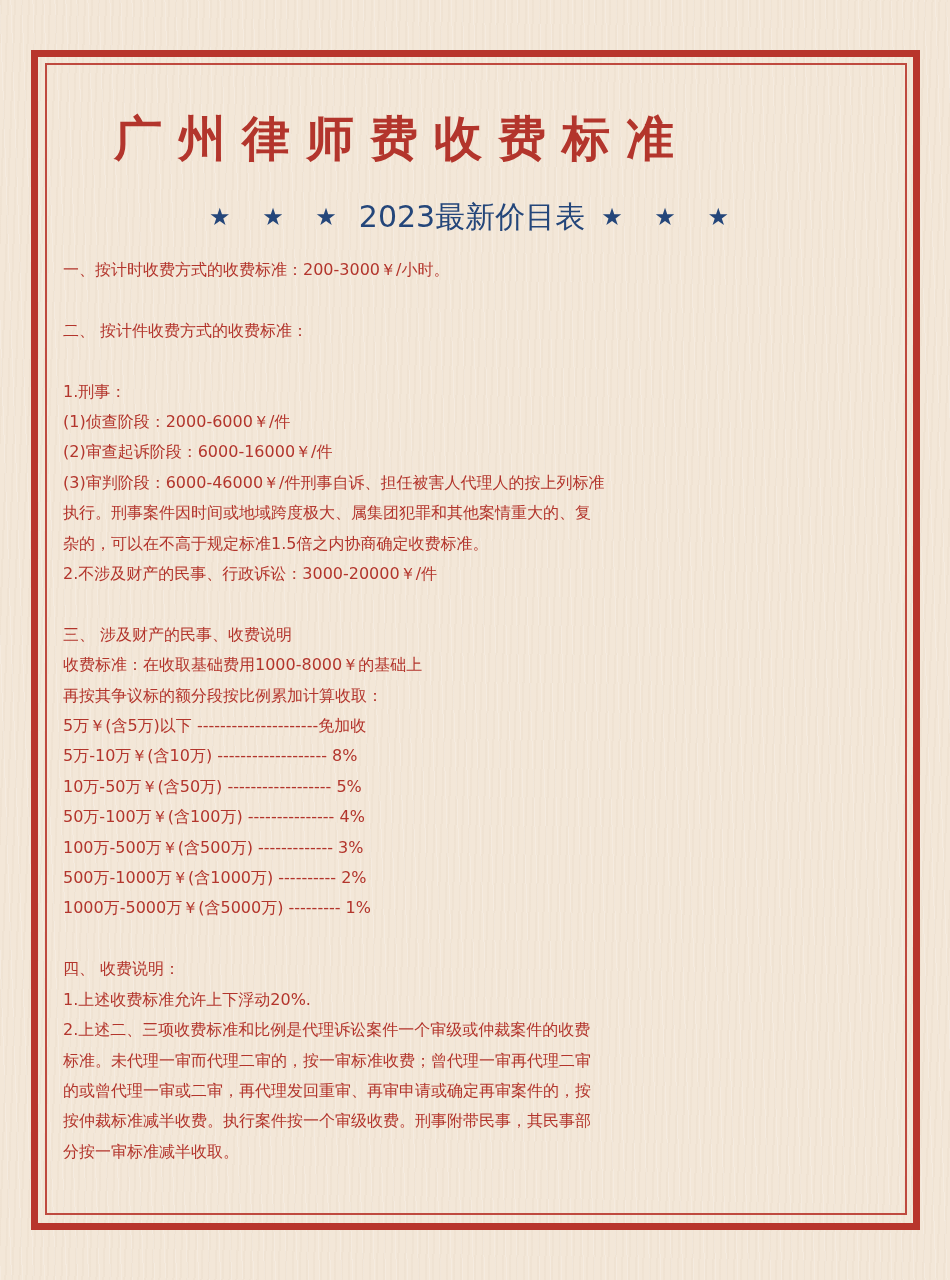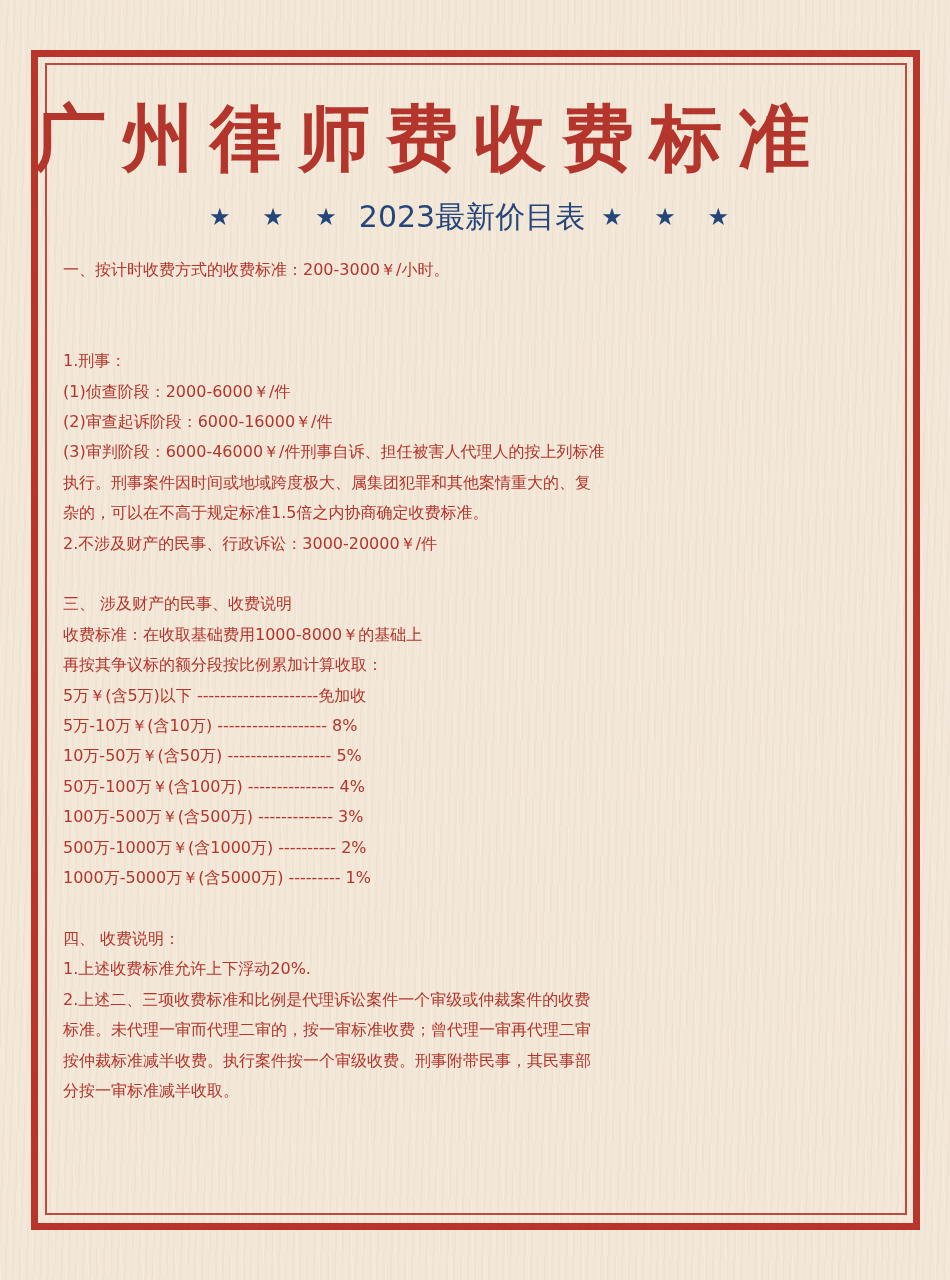--- a/index.html
+++ b/index.html
@@ -15,22 +15,22 @@
     position: absolute; left: 31px; top: 50px; width: 889px; height: 1180px;
     box-sizing: border-box; border: 7px solid #b8352c;
   }
   .frame-inner {
     position: absolute; left: 45px; top: 63px; width: 862px; height: 1152px;
     box-sizing: border-box; border: 2px solid #bf4a3f;
   }
   .title {
     position: absolute; left: 0; top: 88px; width: 804px; text-align: center;
     font-family: "DejaVu Serif", "Liberation Serif", serif;
-    font-size: 72px; font-weight: bold; color: #b3352c;
-    letter-spacing: 16px; line-height: 100px; margin-left: 28px;
+    font-size: 48px; font-weight: bold; color: #b3352c;
+    letter-spacing: 16px; line-height: 100px;
   }
   .subtitle {
     position: absolute; left: 0; top: 194px; width: 950px; text-align: center;
     color: #24467a; font-size: 30px; line-height: 46px;
   }
   .subtitle .stars { font-size: 24px; letter-spacing: 12px; vertical-align: 2px; }
   .subtitle .stars.left { margin-right: 10px; }
   .subtitle .stars.right { margin-left: 16px; }
   .content {
     position: absolute; left: 63px; top: 255px; width: 840px;
@@ -49,20 +49,21 @@
 
 <div class="subtitle">
   <span class="stars left">★ ★ ★</span><span>2023最新价目表</span><span class="stars right">★ ★ ★</span>
 </div>
 
 <div class="content">
 
   <div class="line">一、按计时收费方式的收费标准：200-3000￥/小时。</div>
   <div class="blank"></div>
 
+  <div class="line">二、 按计件收费方式的收费标准：</div>
   <div class="blank"></div>
   <div class="line">1.刑事：</div>
   <div class="line">(1)侦查阶段：2000-6000￥/件</div>
   <div class="line">(2)审查起诉阶段：6000-16000￥/件</div>
   <div class="line">(3)审判阶段：6000-46000￥/件刑事自诉、担任被害人代理人的按上列标准</div>
   <div class="line">执行。刑事案件因时间或地域跨度极大、属集团犯罪和其他案情重大的、复</div>
   <div class="line">杂的，可以在不高于规定标准1.5倍之内协商确定收费标准。</div>
   <div class="line">2.不涉及财产的民事、行政诉讼：3000-20000￥/件</div>
   <div class="blank"></div>
 
@@ -76,15 +77,16 @@
   <div class="line"><span>50万-100万￥(含100万)</span><span> --------------- </span><span>4%</span></div>
   <div class="line"><span>100万-500万￥(含500万)</span><span> ------------- </span><span>3%</span></div>
   <div class="line"><span>500万-1000万￥(含1000万)</span><span> ---------- </span><span>2%</span></div>
   <div class="line"><span>1000万-5000万￥(含5000万)</span><span> --------- </span><span>1%</span></div>
   <div class="blank"></div>
 
   <div class="line">四、 收费说明：</div>
   <div class="line">1.上述收费标准允许上下浮动20%.</div>
   <div class="line">2.上述二、三项收费标准和比例是代理诉讼案件一个审级或仲裁案件的收费</div>
   <div class="line">标准。未代理一审而代理二审的，按一审标准收费；曾代理一审再代理二审</div>
+  <div class="line">的或曾代理一审或二审，再代理发回重审、再审申请或确定再审案件的，按</div>
   <div class="line">按仲裁标准减半收费。执行案件按一个审级收费。刑事附带民事，其民事部</div>
   <div class="line">分按一审标准减半收取。</div>
 </div>
 
 </body></html>

